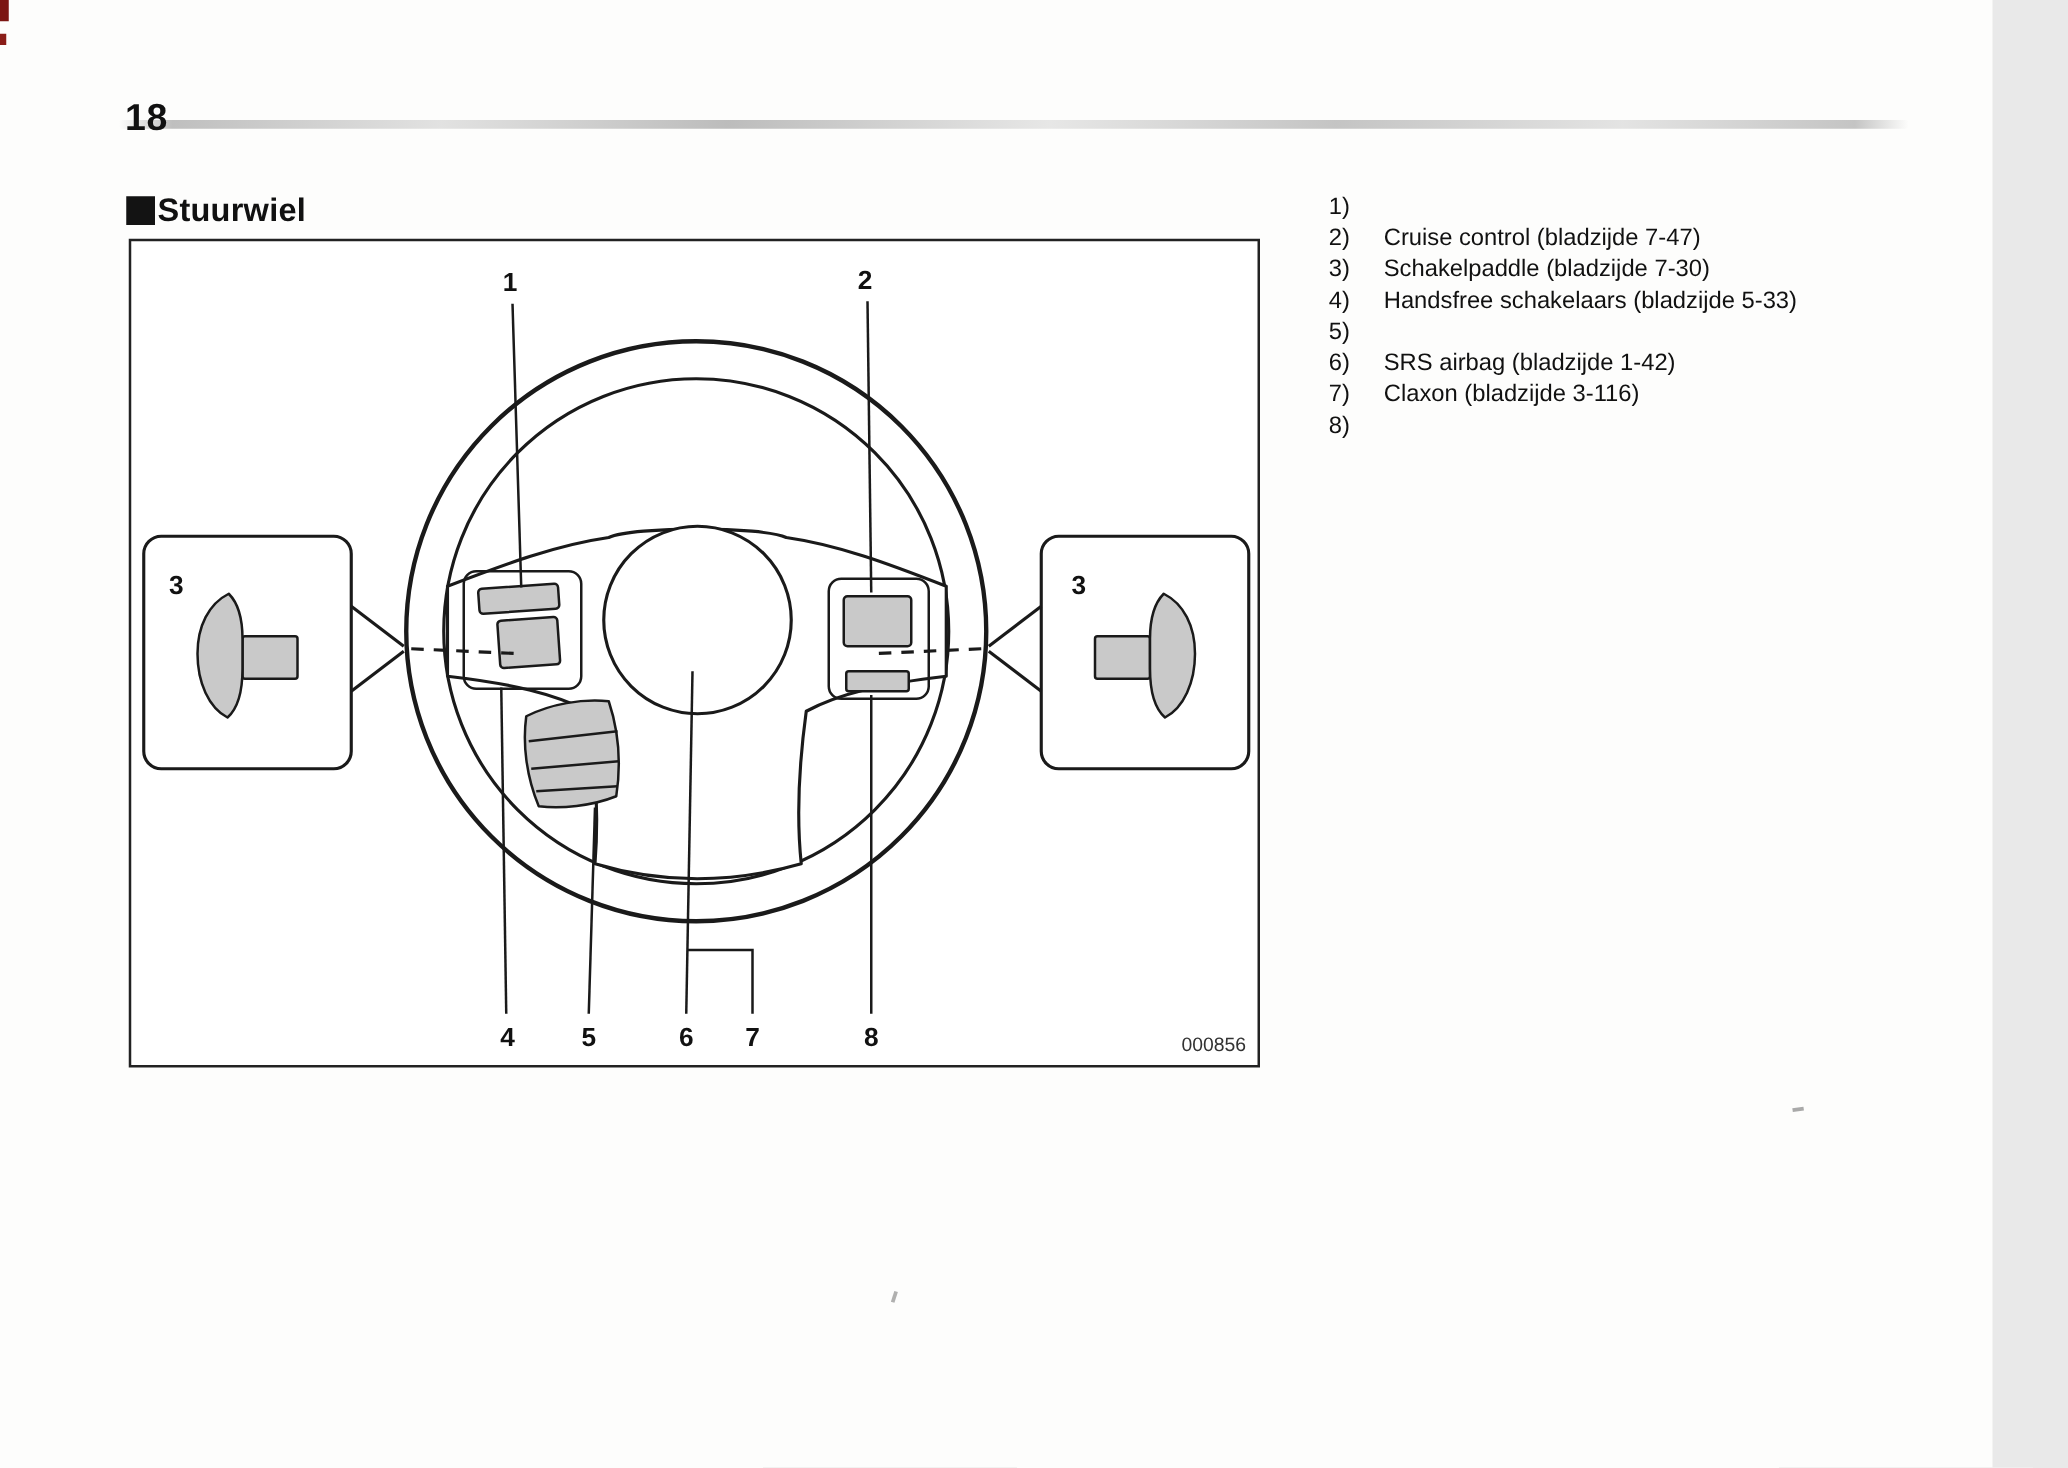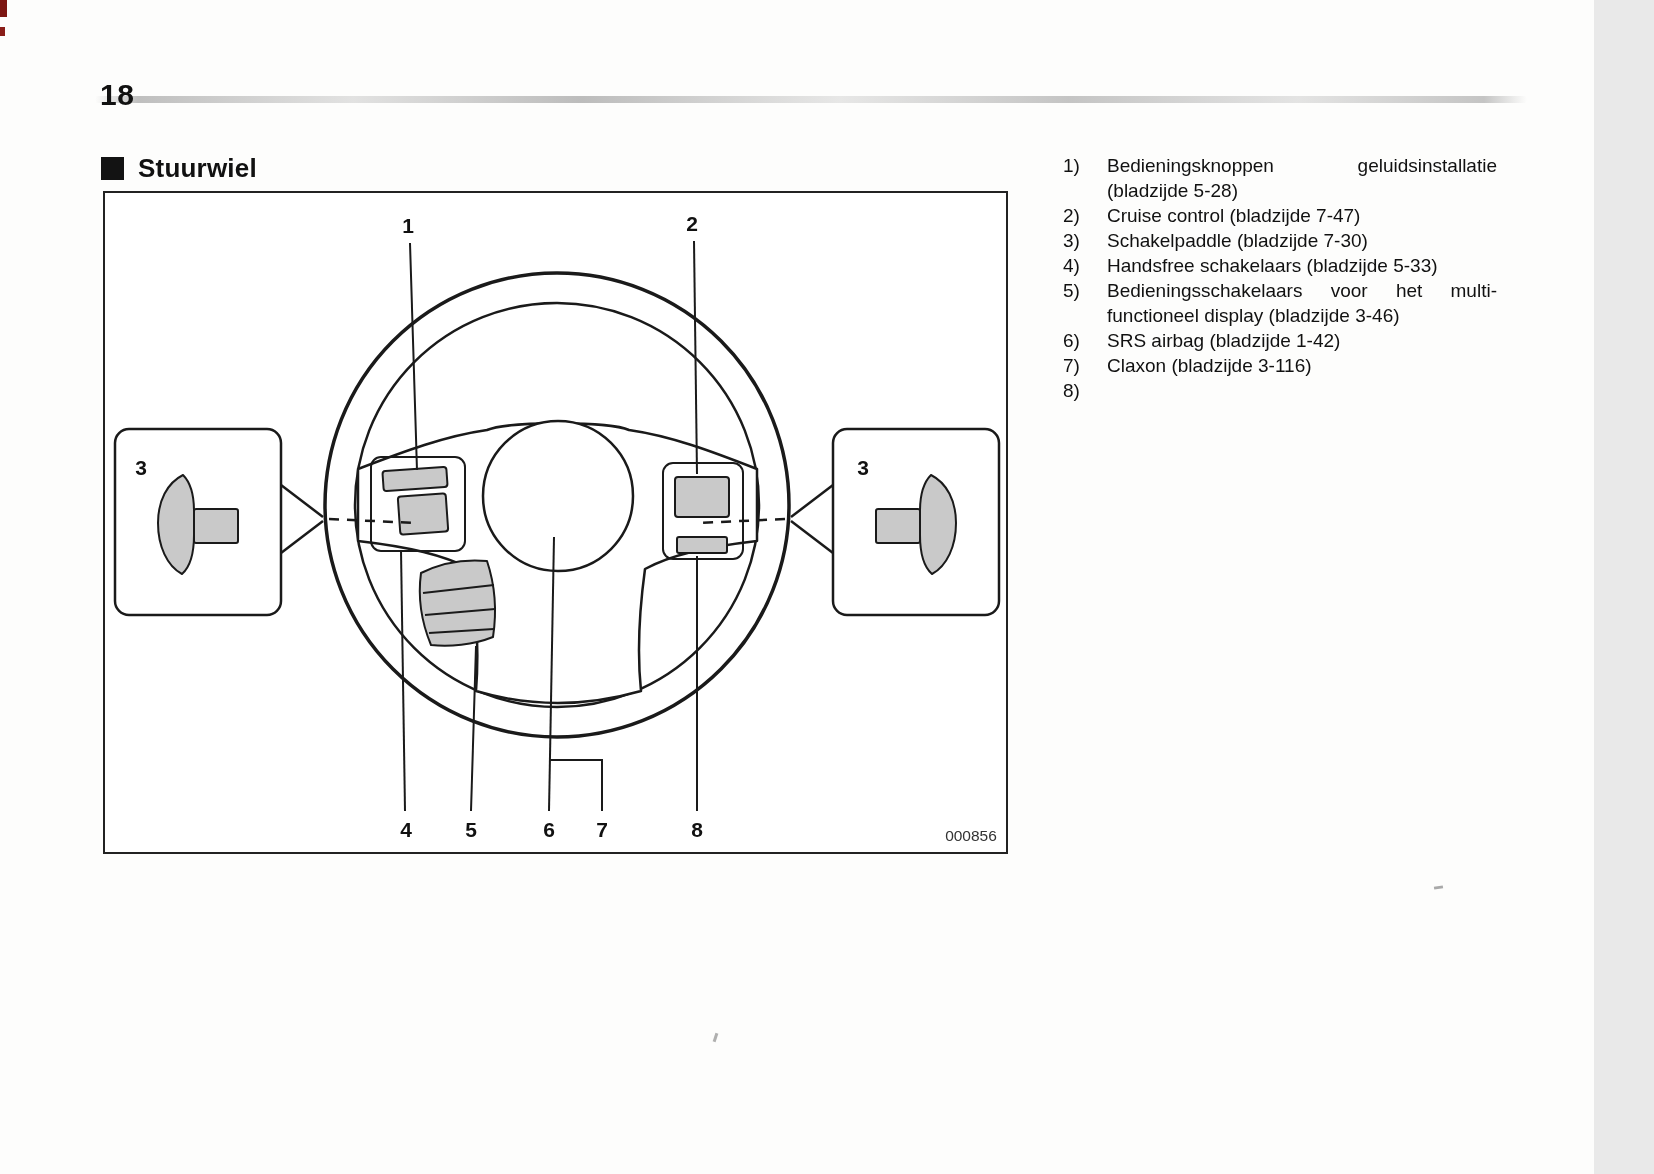--- a/index.html
+++ b/index.html
@@ -17,21 +17,21 @@
     background:linear-gradient(90deg,
       rgba(150,150,150,0) 0%, rgba(140,140,140,.55) 3%, rgba(175,175,175,.35) 18%,
       rgba(135,135,135,.55) 34%, rgba(180,180,180,.30) 52%, rgba(140,140,140,.5) 68%,
       rgba(180,180,180,.35) 84%, rgba(140,140,140,.5) 97%, rgba(150,150,150,0) 100%);
   }
   .corner-mark-a { position:absolute; left:0; top:0; width:7px; height:17px; background:#7c1612; }
   .corner-mark-b { position:absolute; left:0; top:27px; width:5px; height:9px; background:#8a1d18; }
   .bottom-mark { position:absolute; left:714px; top:1033px; width:3px; height:9px; background:#8f8f8f; transform:rotate(18deg); opacity:.7; }
   .side-mark { position:absolute; left:1434px; top:886px; width:9px; height:3px; background:#a9a9a9; transform:rotate(-8deg); }
 
-  .section-heading { position:absolute; left:101px; top:153px; display:flex; align-items:center; gap:14px; }
+  .section-heading { position:absolute; left:101px; top:153px; display:flex; align-items:center; gap:2px; }
   .bullet-square { width:23px; height:23px; background:#131313; }
   .section-title { font-size:26px; font-weight:bold; letter-spacing:.2px; }
 
   .figure-box {
     position:absolute; left:103px; top:191px; width:905px; height:663px;
     border:2px solid #222; background:#fff; box-sizing:border-box;
   }
   .figure-box svg { display:block; width:100%; height:100%; }
 
   
@@ -141,37 +141,35 @@
       <text class="callout-num" x="497" y="644">7</text>
       <text class="callout-num" x="592" y="644">8</text>
 
       <text class="fig-code" x="866" y="648">000856</text>
     </svg>
   </div>
 
   <div class="legend">
     <div class="legend-row">
       <span class="legend-num">1)</span>
-      <span class="legend-text">Bedieningsknoppen geluidsinstallatie (bladzijde 5-28)</span>
     </div>
     <div class="legend-row">
       <span class="legend-num">2)</span>
       <span class="legend-text">Cruise control (bladzijde 7-47)</span>
     </div>
     <div class="legend-row">
       <span class="legend-num">3)</span>
       <span class="legend-text">Schakelpaddle (bladzijde 7-30)</span>
     </div>
     <div class="legend-row">
       <span class="legend-num">4)</span>
       <span class="legend-text">Handsfree schakelaars (bladzijde 5-33)</span>
     </div>
     <div class="legend-row">
       <span class="legend-num">5)</span>
-      <span class="legend-text">Bedieningsschakelaars voor het multi-functioneel display (bladzijde 3-46)</span>
     </div>
     <div class="legend-row">
       <span class="legend-num">6)</span>
       <span class="legend-text">SRS airbag (bladzijde 1-42)</span>
     </div>
     <div class="legend-row">
       <span class="legend-num">7)</span>
       <span class="legend-text">Claxon (bladzijde 3-116)</span>
     </div>
     <div class="legend-row">

